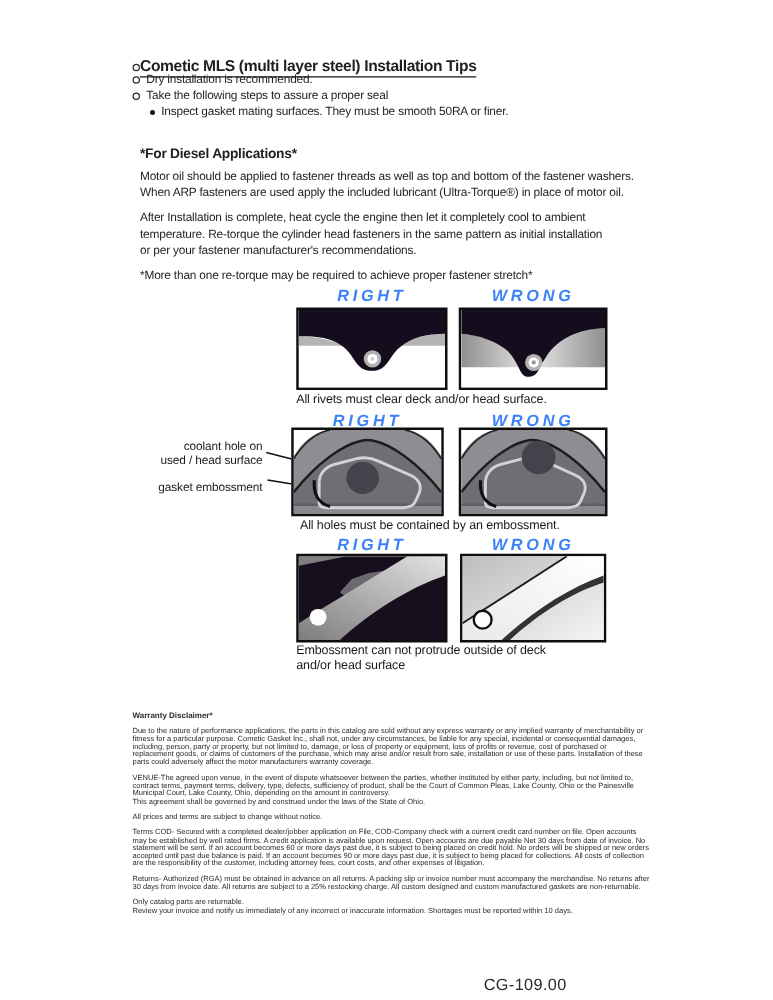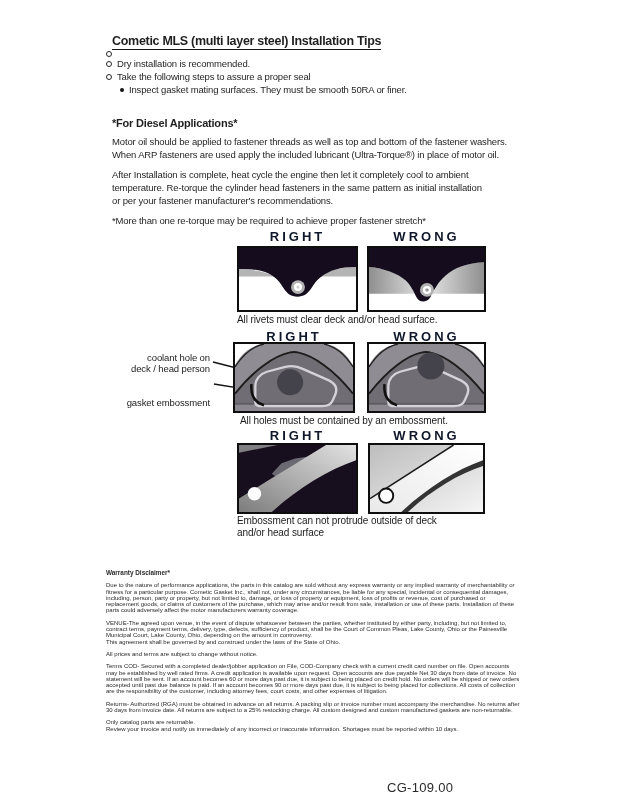--- a/index.html
+++ b/index.html
@@ -1,37 +1,37 @@
 <!DOCTYPE html>
 <html><head>
 <meta charset="utf-8">
 <style>
   html,body{margin:0;padding:0;}
   body{width:618px;height:800px;background:#ffffff;font-family:"Liberation Sans",sans-serif;color:#1f1f1f;position:relative;overflow:hidden;}
   .abs{position:absolute;}
   
-  .page-title{left:112px;top:26px;font-size:12.5px;font-weight:bold;letter-spacing:-0.3px;border-bottom:1.6px solid #151515;padding-bottom:1px;}
+  .page-title{left:112px;top:38px;font-size:12.5px;font-weight:bold;letter-spacing:-0.3px;border-bottom:1.6px solid #151515;padding-bottom:1px;}
   
   .tips{left:106px;top:47px;width:470px;font-size:9.5px;letter-spacing:-0.15px;}
   .b-row{display:flex;gap:5px;line-height:13px;}
   .b-row.sub{margin-left:14px;}
   .mk{flex:0 0 auto;width:4px;height:4px;border-radius:50%;margin-top:4px;}
   .mk.open{border:1px solid #2a2a2a;}
   .mk.fill{background:#151515;margin-top:4.5px;}
   
   .diesel{left:112px;top:117px;width:440px;font-size:9.5px;letter-spacing:-0.15px;}
   .diesel h2{margin:0 0 6px 0;font-size:11px;letter-spacing:-0.2px;}
   .diesel p{margin:0 0 7px 0;line-height:13px;white-space:pre-line;}
   
-  .rw-label{font-size:13px;font-weight:bold;letter-spacing:3px;text-align:center;color:#0f172a;}
+  .rw-label{font-size:13px;font-weight:bold;letter-spacing:3px;text-align:center;color:#3b82f6;font-style:italic;}
   .cap{font-size:10px;letter-spacing:-0.1px;line-height:11.5px;white-space:pre-line;color:#1b1b1b;}
   .imgbox{box-sizing:border-box;border:2px solid #0e0e0e;background:#fff;}
   .imgbox svg{display:block;width:100%;height:100%;}
   .callouts{left:90px;top:341px;width:120px;text-align:right;font-size:9.5px;line-height:11px;letter-spacing:-0.1px;white-space:pre-line;color:#1b1b1b;}
-  .callouts .c2{margin-top:12px;}
+  .callouts .c2{}
   
   .disc{left:106px;top:570px;width:414px;font-size:6px;line-height:6.3px;color:#2a2a2a;}
   .disc h3{margin:0 0 6px 0;font-size:6.4px;}
   .disc p{margin:0 0 6px 0;white-space:pre-line;}
   
   .footer-code{left:387px;top:760px;font-size:13px;letter-spacing:0.3px;color:#2a2a2a;margin-top:20px;}
 </style>
 </head>
 <body>
 
@@ -102,21 +102,21 @@
   </svg>
 </div>
 
 <div class="abs cap" style="left:237px;top:314px;">All rivets must clear deck and/or head surface.</div>
 
 <div class="abs rw-label" style="left:233px;top:329px;width:122px;">RIGHT</div>
 <div class="abs rw-label" style="left:367px;top:329px;width:119px;">WRONG</div>
 
 <div class="abs callouts">
   <div>coolant hole on
-deck / head person</div>
+used / head surface</div>
   <div class="c2">gasket embossment</div>
 </div>
 
 <svg class="abs" style="left:211px;top:342px;" width="92" height="56">
   <line x1="2" y1="20" x2="84" y2="41" stroke="#111" stroke-width="1.3"></line>
   <line x1="3" y1="42" x2="46" y2="49" stroke="#111" stroke-width="1.3"></line>
 </svg>
 
 <div class="abs imgbox" style="left:233px;top:342px;width:122px;height:71px;">
   <svg viewBox="0 0 122 70" preserveAspectRatio="none">

